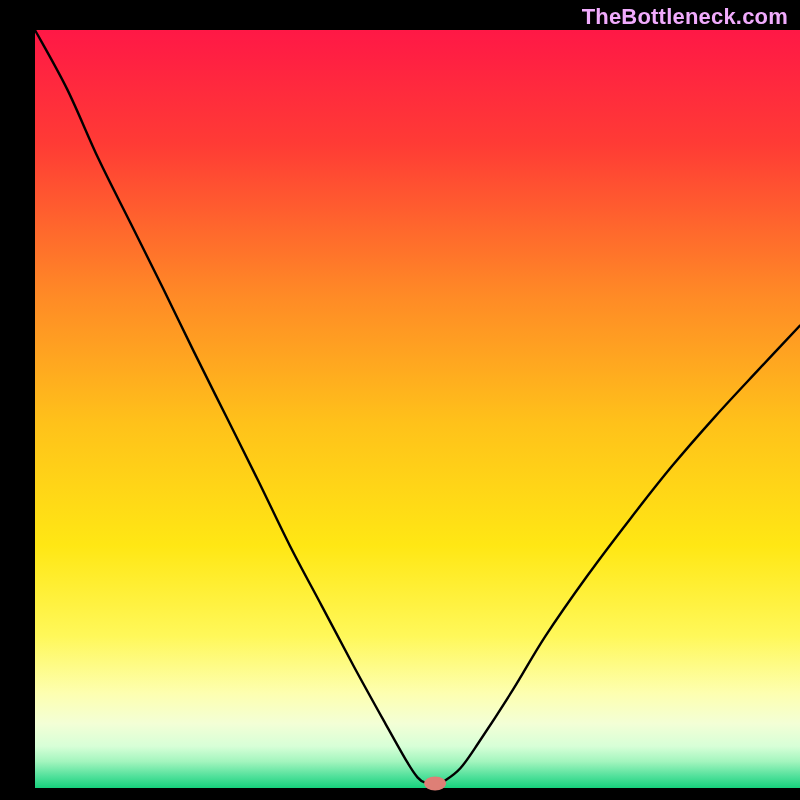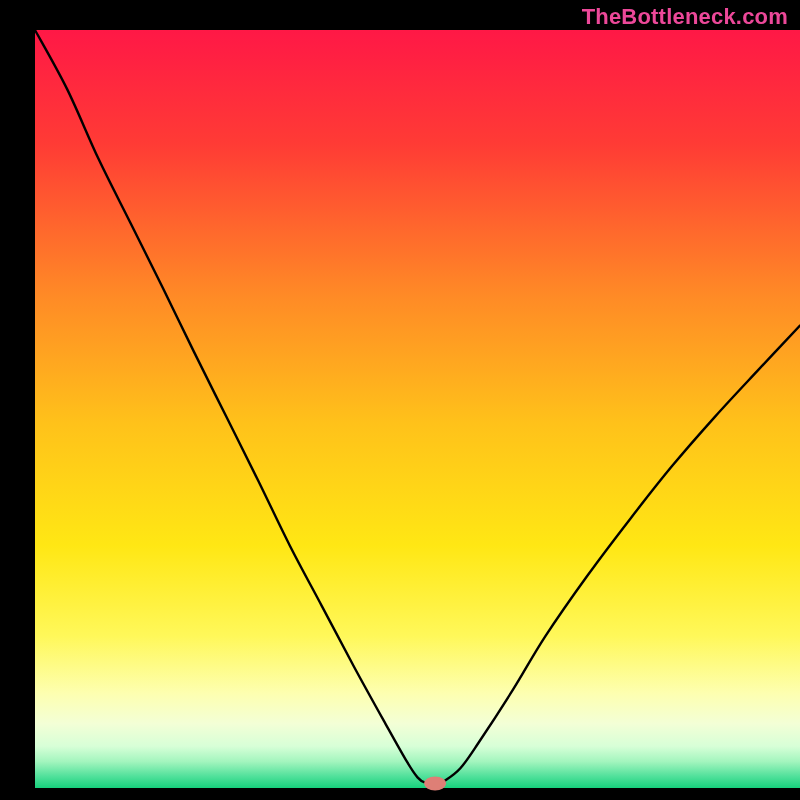--- a/index.html
+++ b/index.html
@@ -16,21 +16,21 @@
     height: 800px;
     background: #000;
   }
   .watermark {
     position: absolute;
     top: 4px;
     right: 12px;
     font-family: Arial, Helvetica, sans-serif;
     font-size: 22px;
     font-weight: 600;
-    color: #ec4899;
+    color: #f0abfc;
     letter-spacing: 0.2px;
     z-index: 5;
     margin-left: 47px;
   }
   svg.plot {
     position: absolute;
     left: 0;
     top: 0;
     width: 800px;
     height: 800px;

